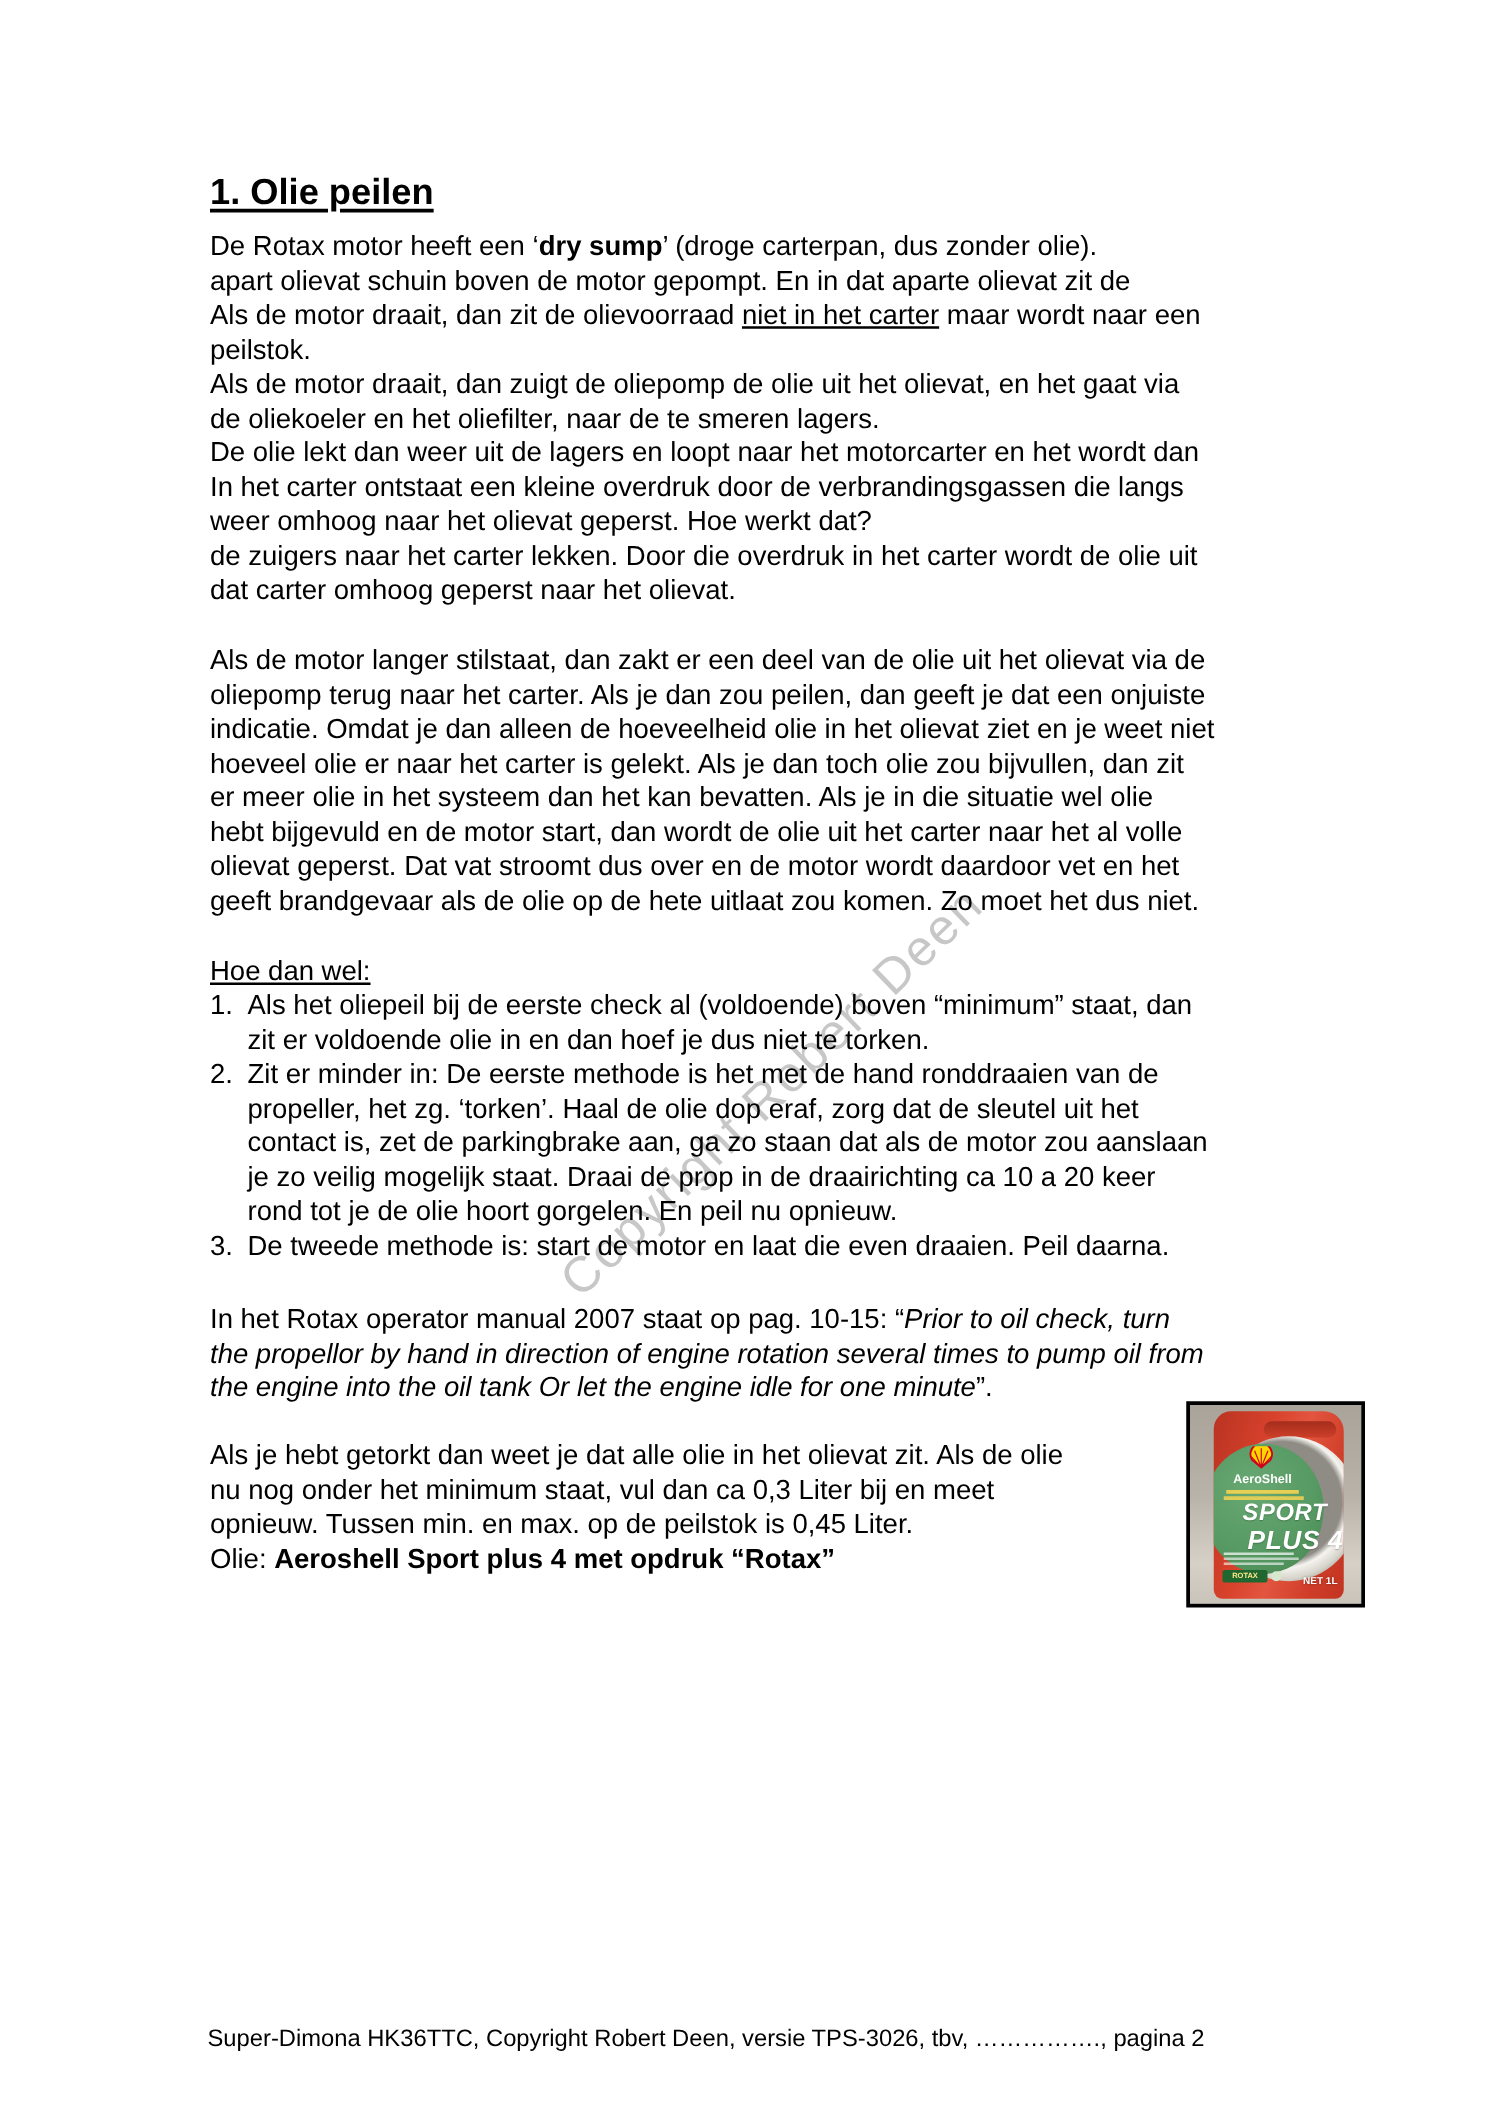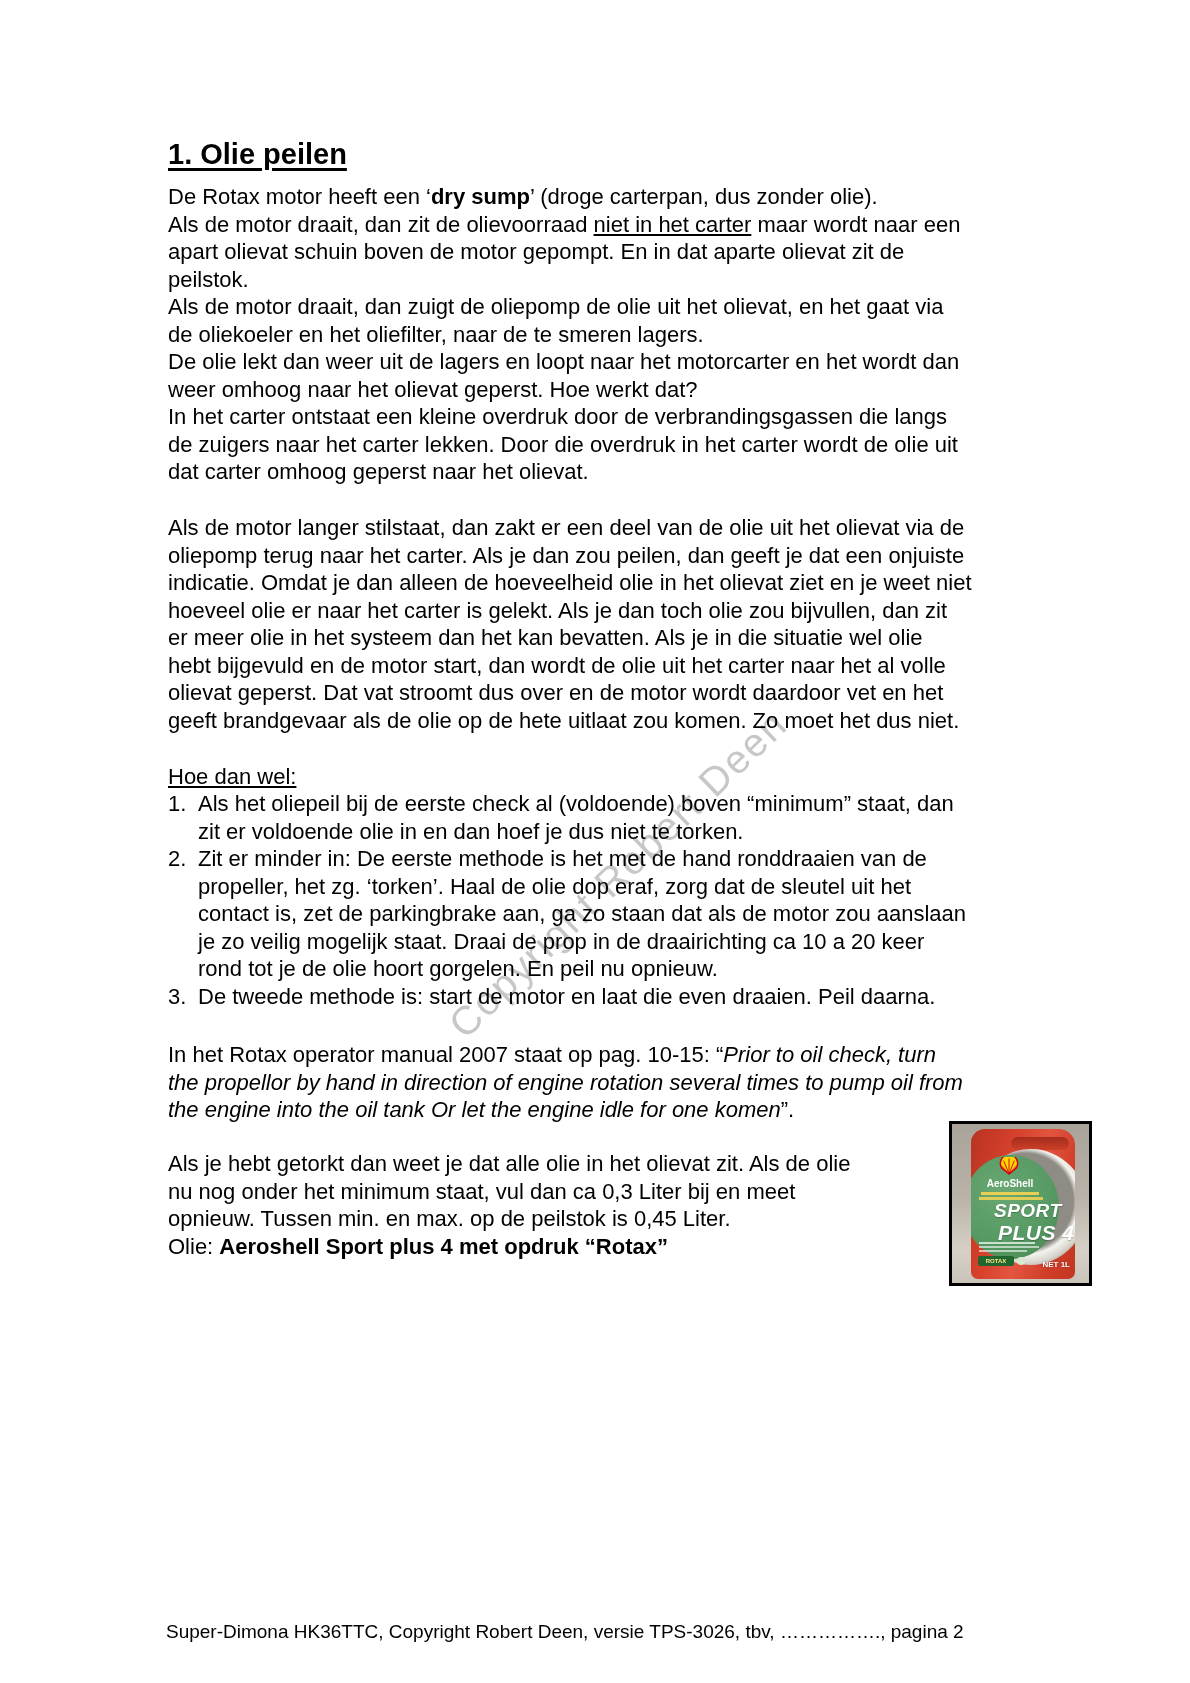--- a/index.html
+++ b/index.html
@@ -91,28 +91,28 @@
 <body>
 
 <div class="page">
 
   <div id="watermark">Copyright Robert Deen</div>
 
   <h1 id="title">1. Olie peilen</h1>
 
   <div class="block" id="para1">
       <div class="line"><span>De Rotax motor heeft een ‘</span><span class="bold">dry sump</span><span>’ (droge carterpan, dus zonder olie).</span></div>
+      <div class="line"><span>apart olievat schuin boven de motor gepompt. En in dat aparte olievat zit de</span></div>
       <div class="line"><span>Als de motor draait, dan zit de olievoorraad </span><span class="und">niet in het carter</span><span> maar wordt naar een</span></div>
-      <div class="line"><span>apart olievat schuin boven de motor gepompt. En in dat aparte olievat zit de</span></div>
       <div class="line"><span>peilstok.</span></div>
       <div class="line"><span>Als de motor draait, dan zuigt de oliepomp de olie uit het olievat, en het gaat via</span></div>
       <div class="line"><span>de oliekoeler en het oliefilter, naar de te smeren lagers.</span></div>
       <div class="line"><span>De olie lekt dan weer uit de lagers en loopt naar het motorcarter en het wordt dan</span></div>
+      <div class="line"><span>In het carter ontstaat een kleine overdruk door de verbrandingsgassen die langs</span></div>
       <div class="line"><span>weer omhoog naar het olievat geperst. Hoe werkt dat?</span></div>
-      <div class="line"><span>In het carter ontstaat een kleine overdruk door de verbrandingsgassen die langs</span></div>
       <div class="line"><span>de zuigers naar het carter lekken. Door die overdruk in het carter wordt de olie uit</span></div>
       <div class="line"><span>dat carter omhoog geperst naar het olievat.</span></div>
     </div>
 
   <div class="block" id="para2">
       <div class="line"><span>Als de motor langer stilstaat, dan zakt er een deel van de olie uit het olievat via de</span></div>
       <div class="line"><span>oliepomp terug naar het carter. Als je dan zou peilen, dan geeft je dat een onjuiste</span></div>
       <div class="line"><span>indicatie. Omdat je dan alleen de hoeveelheid olie in het olievat ziet en je weet niet</span></div>
       <div class="line"><span>hoeveel olie er naar het carter is gelekt. Als je dan toch olie zou bijvullen, dan zit</span></div>
       <div class="line"><span>er meer olie in het systeem dan het kan bevatten. Als je in die situatie wel olie</span></div>
@@ -145,21 +145,21 @@
       <span class="num">3.</span>
       <div class="ilines">
           <div class="line"><span>De tweede methode is: start de motor en laat die even draaien. Peil daarna.</span></div>
         </div>
     </div>
   </div>
 
   <div class="block" id="manual">
       <div class="line"><span>In het Rotax operator manual 2007 staat op pag. 10-15: “</span><span class="ital">Prior to oil check, turn</span></div>
       <div class="line"><span class="ital">the propellor by hand in direction of engine rotation several times to pump oil from</span></div>
-      <div class="line"><span class="ital">the engine into the oil tank Or let the engine idle for one komen</span><span>”.</span></div>
+      <div class="line"><span class="ital">the engine into the oil tank Or let the engine idle for one minute</span><span>”.</span></div>
     </div>
 
   <div class="block" id="final">
       <div class="line"><span>Als je hebt getorkt dan weet je dat alle olie in het olievat zit. Als de olie</span></div>
       <div class="line"><span>nu nog onder het minimum staat, vul dan ca 0,3 Liter bij en meet</span></div>
       <div class="line"><span>opnieuw. Tussen min. en max. op de peilstok is 0,45 Liter.</span></div>
       <div class="line"><span>Olie: </span><span class="bold">Aeroshell Sport plus 4 met opdruk “Rotax”</span></div>
     </div>
 
   <div id="photo-frame">

